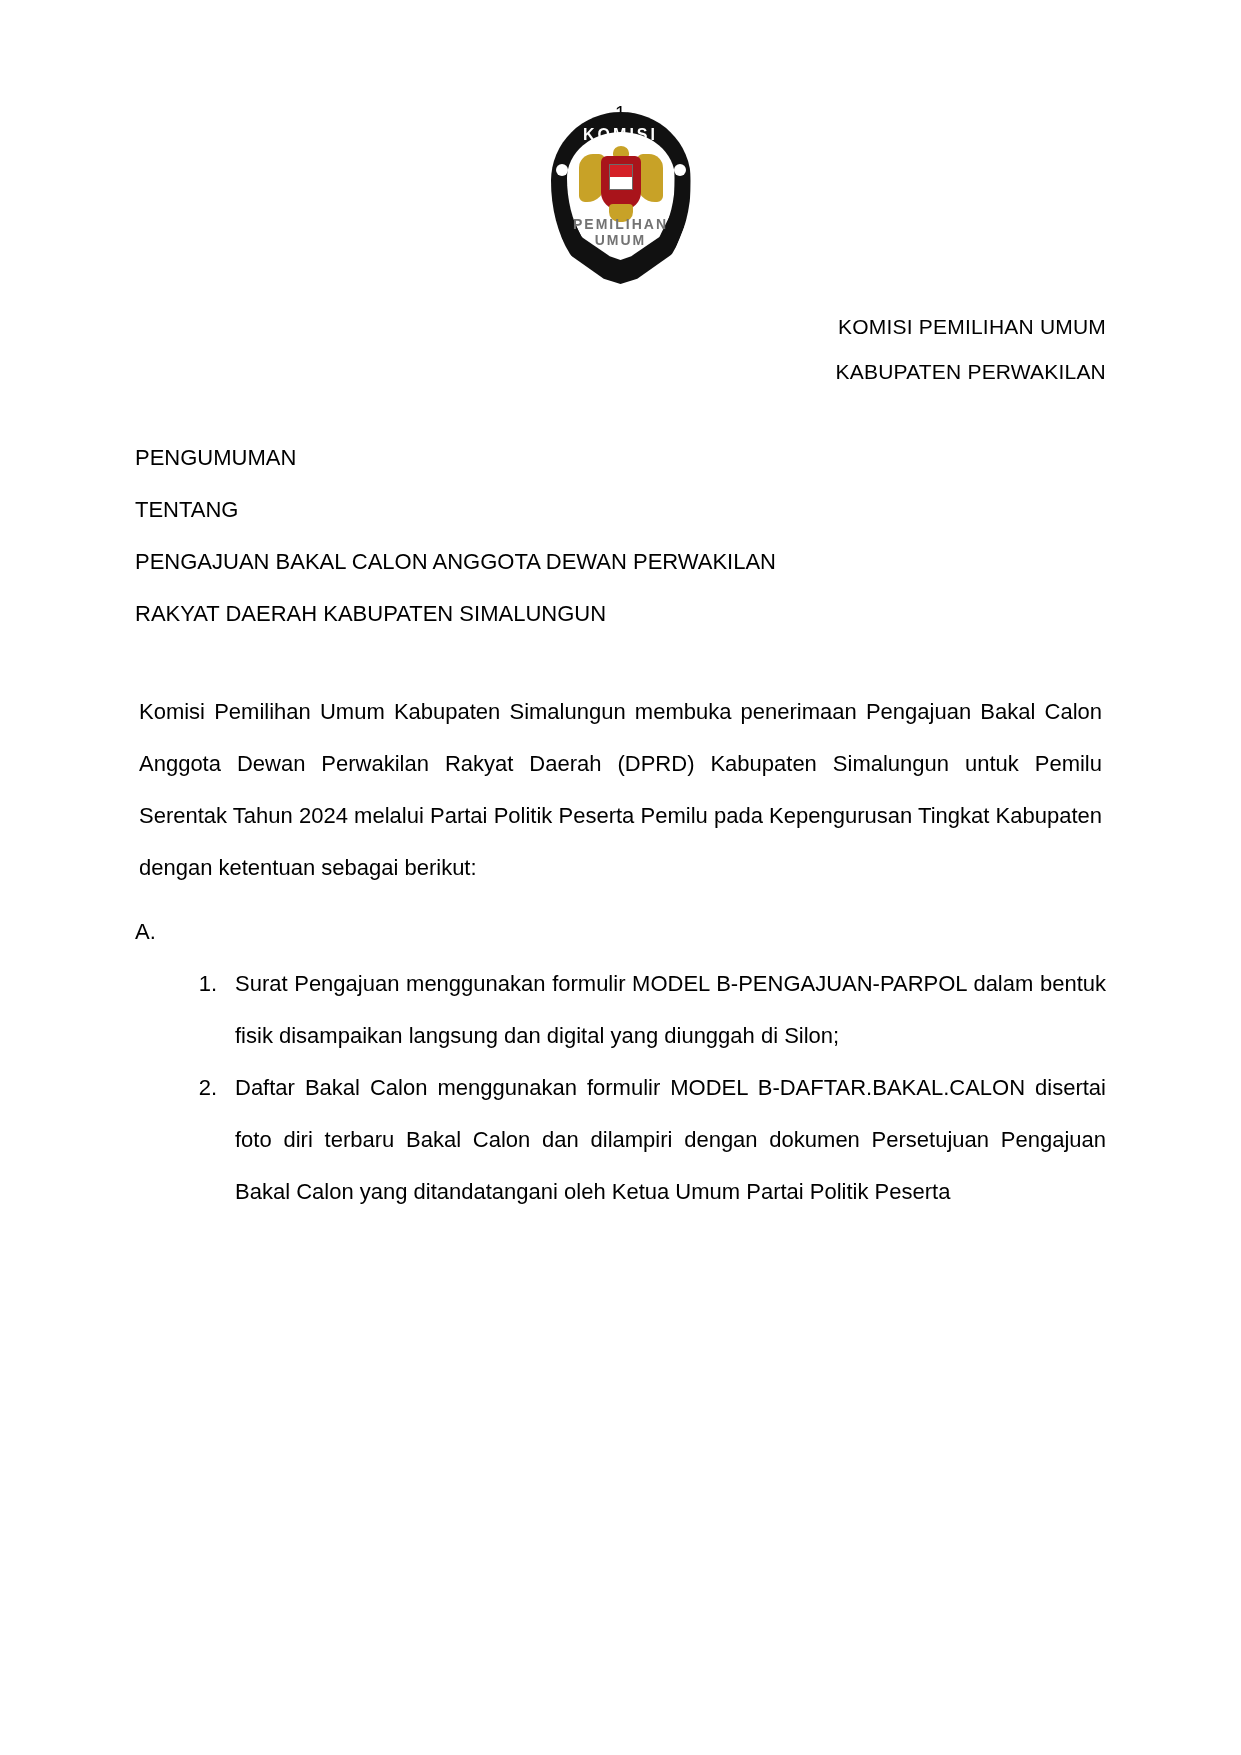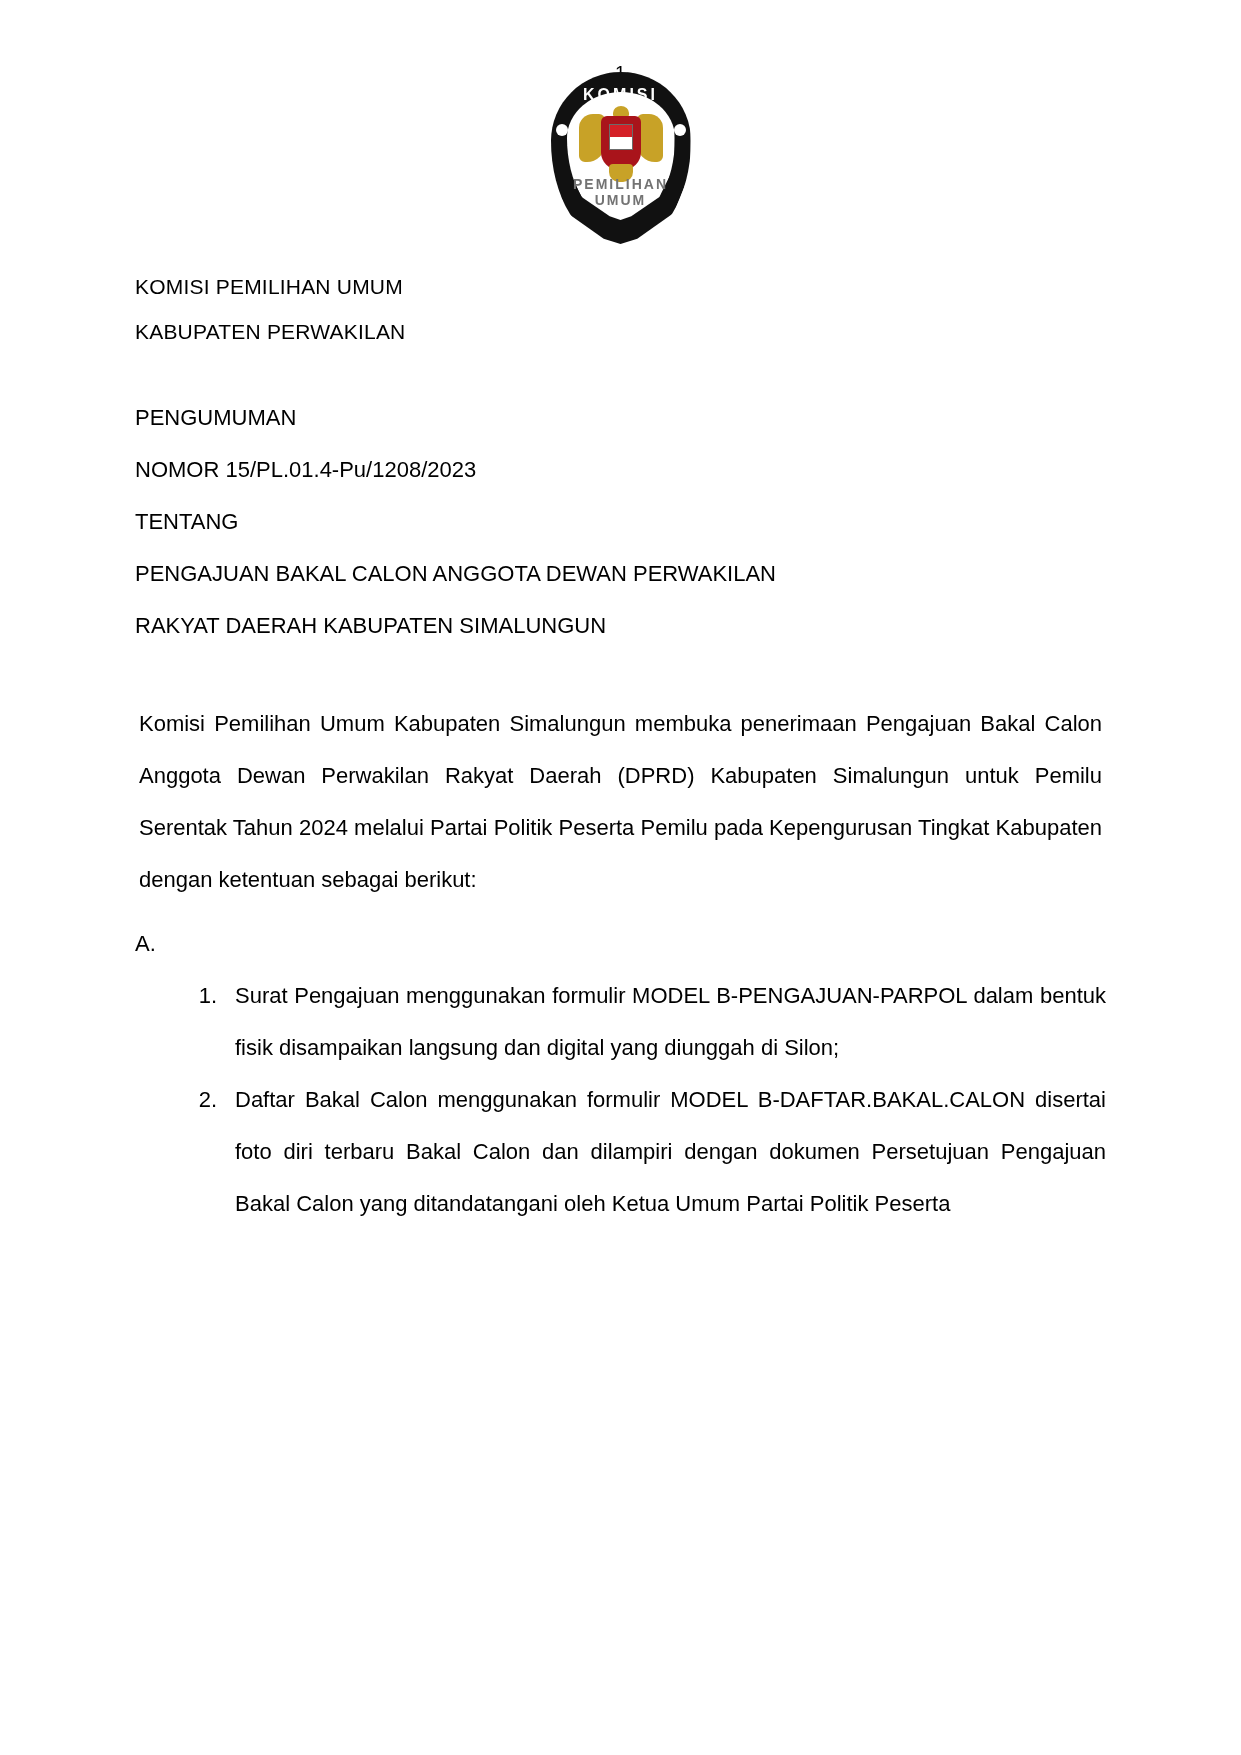--- a/index.html
+++ b/index.html
@@ -28,20 +28,21 @@
     left: 0;
     right: 0;
     text-align: center;
     font-size: 19px;
     letter-spacing: 0.5px;
   }
   .logo-wrap {
     padding-top: 72px;
     display: flex;
     justify-content: center;
+    margin-top: 40px;
   }
   .logo {
     width: 140px;
     height: 172px;
     position: relative;
   }
   
   .logo .shield {
     position: absolute;
     left: 0; top: 0;
@@ -138,21 +139,21 @@
     top: 52px;
     width: 12px; height: 12px;
     background: #ffffff;
     border-radius: 50%;
   }
   .logo .arc-left { left: 5px; }
   .logo .arc-right { right: 5px; }
 
   .heading-block {
     margin-top: 20px;
-    text-align: left;
+    text-align: right;
     font-size: 21px;
     line-height: 45px;
   }
   .heading-block .line {
     letter-spacing: 0.2px;
   }
   .title-block {
     margin-top: 38px;
     text-align: left;
     font-size: 22px;
@@ -230,21 +231,20 @@
     </div>
   </div>
 
   <div class="heading-block">
     <div class="line">KOMISI PEMILIHAN UMUM</div>
     <div class="line">KABUPATEN PERWAKILAN</div>
   </div>
 
   <div class="title-block">
     <div class="line">PENGUMUMAN</div>
-    <div class="line">NOMOR 15/PL.01.4-Pu/1208/2023</div>
     <div class="line">TENTANG</div>
     <div class="line">PENGAJUAN BAKAL CALON ANGGOTA DEWAN PERWAKILAN</div>
     <div class="line">RAKYAT DAERAH KABUPATEN SIMALUNGUN</div>
   </div>
 
   <div class="body-block">
     <p>Komisi Pemilihan Umum Kabupaten Simalungun membuka penerimaan Pengajuan Bakal Calon Anggota Dewan Perwakilan Rakyat Daerah (DPRD) Kabupaten Simalungun untuk Pemilu Serentak Tahun 2024 melalui Partai Politik Peserta Pemilu pada Kepengurusan Tingkat Kabupaten dengan ketentuan sebagai berikut:</p>
   </div>
 
   <div class="section">

